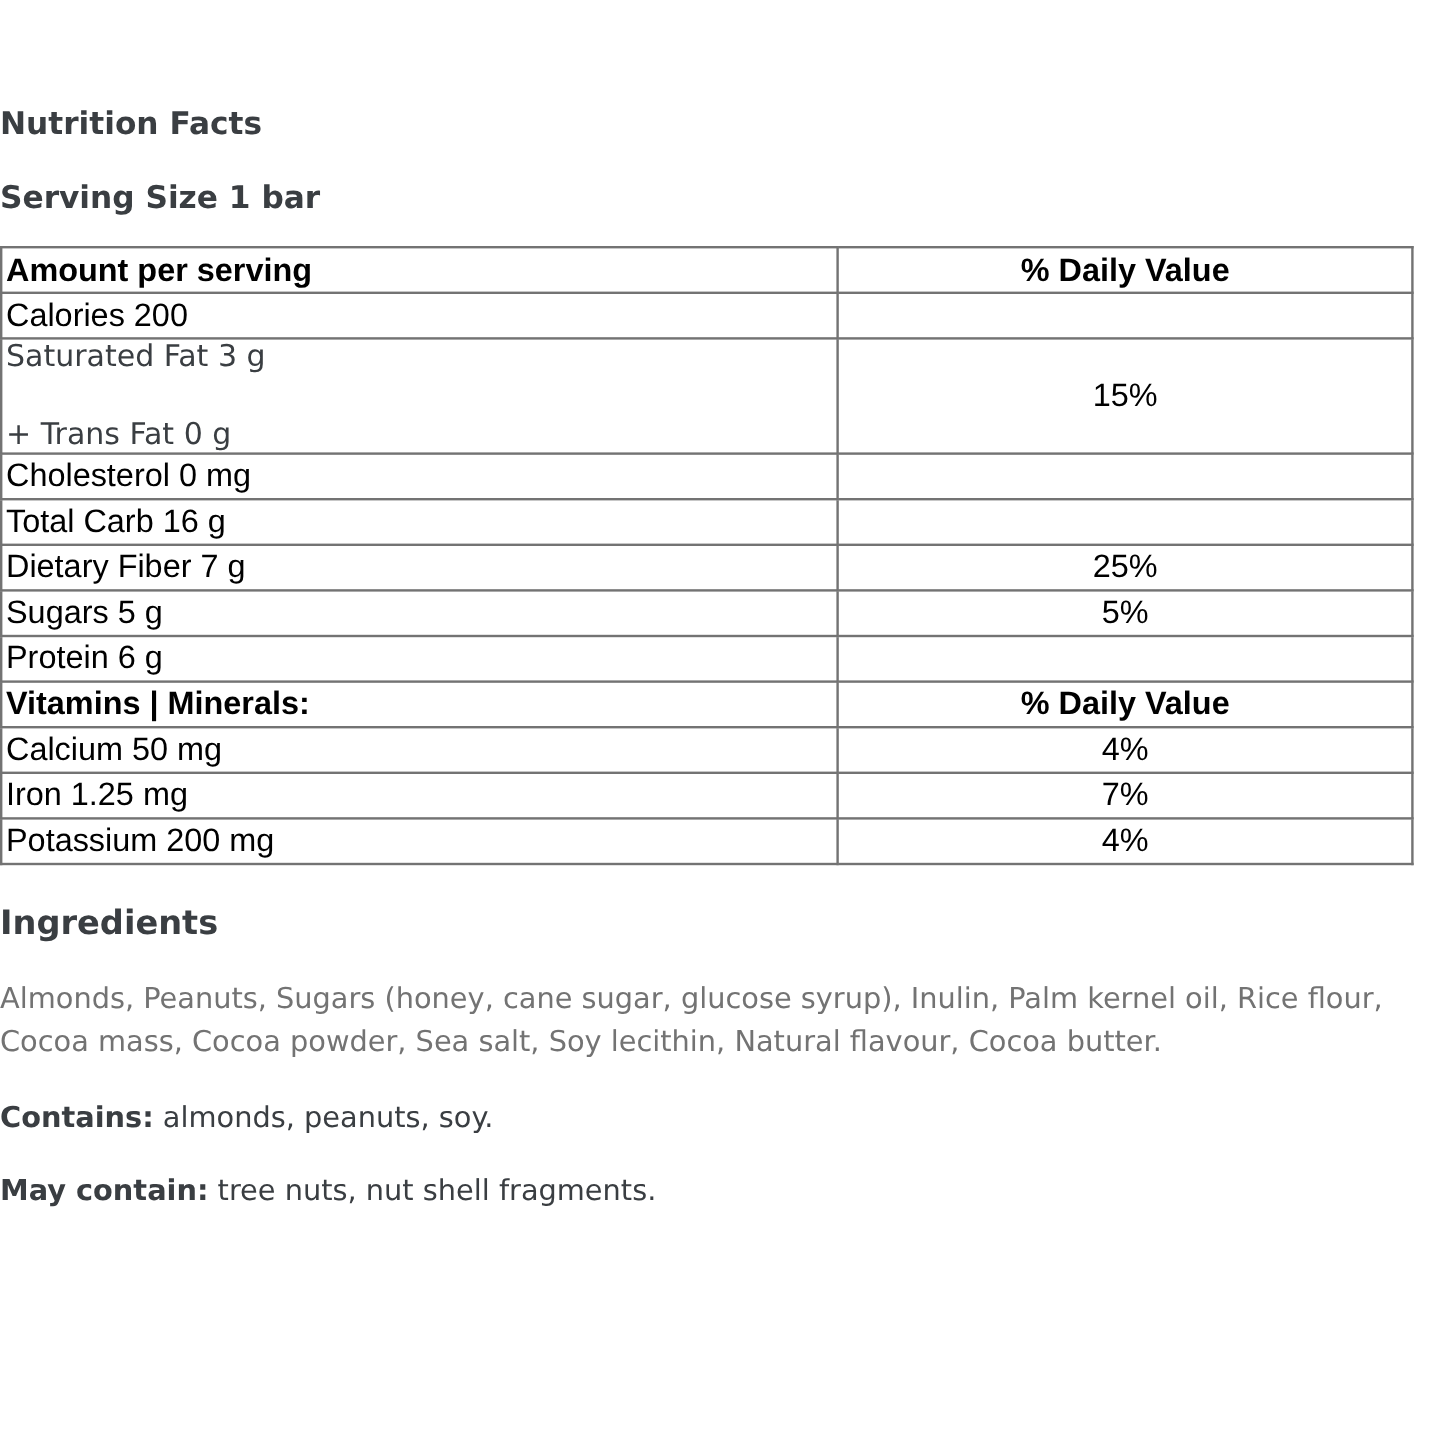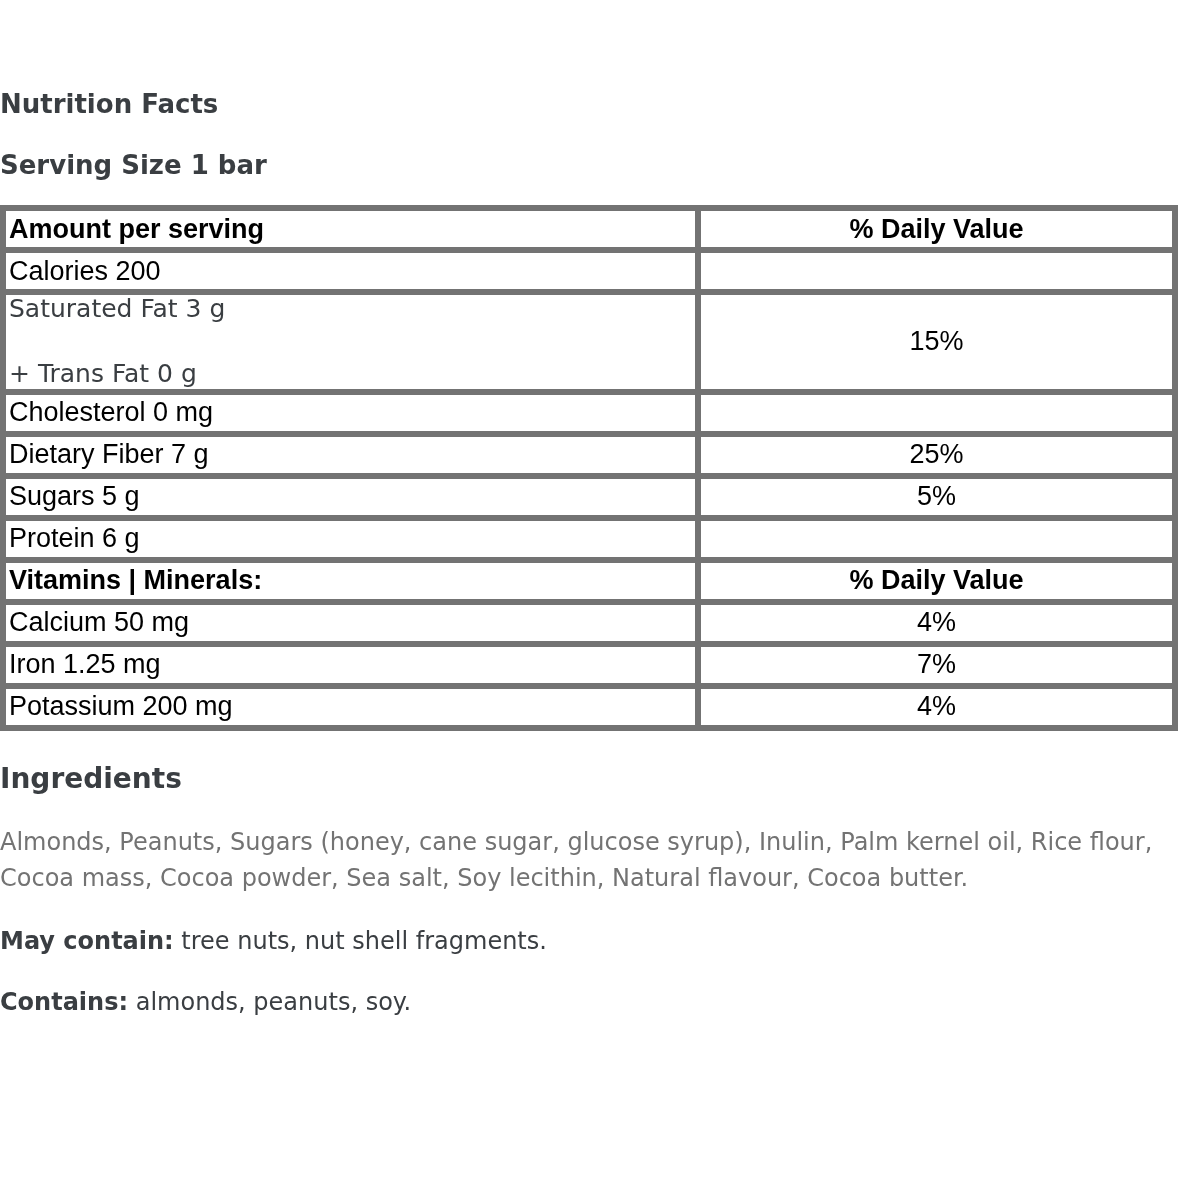--- a/index.html
+++ b/index.html
@@ -10,21 +10,21 @@
   .page{padding:0 10px 0 0;}
 
   .h-title{font-size:26px;font-weight:bold;margin:88px 0 0 0;line-height:1.25;}
   .h-serving{font-size:26px;font-weight:bold;margin:28px 0 0 0;line-height:1.25;}
 
   table.nutrition{
     border-collapse:collapse;table-layout:fixed;
     width:1178px;margin-top:24px;
   }
   table.nutrition td{
-    border:6px solid #737373;
+    border:2px solid #737373;
     font-family:"Liberation Sans",sans-serif;
     font-size:27px;color:#000000;
     height:36px;padding:0 3px;vertical-align:middle;
     overflow:hidden;white-space:nowrap;
   }
   col.c1{width:59.3%;}
   col.c2{width:40.7%;}
   tr.head td{font-weight:bold;}
   td.dv{text-align:center;}
   td.tall{height:143px;vertical-align:middle;}
@@ -74,20 +74,24 @@
       </td>
       <td class="dv">15%</td>
     </tr>
 
     <tr>
       <td>Cholesterol 0 mg</td>
       <td class="dv"></td>
     </tr>
 
 
+    <tr>
+      <td>Total Carb 16 g</td>
+      <td class="dv"></td>
+    </tr>
 
     <tr>
       <td>Dietary Fiber 7 g</td>
       <td class="dv">25%</td>
     </tr>
 
     <tr>
       <td>Sugars 5 g</td>
       <td class="dv">5%</td>
     </tr>
@@ -116,17 +120,17 @@
       <td>Potassium 200 mg</td>
       <td class="dv">4%</td>
     </tr>
   </tbody>
     </table>
 
   <div class="h-ingredients">Ingredients</div>
 
   <p class="p-ingredients">Almonds, Peanuts, Sugars (honey, cane sugar, glucose syrup), Inulin, Palm kernel oil, Rice flour, Cocoa mass, Cocoa powder, Sea salt, Soy lecithin, Natural flavour, Cocoa butter.</p>
 
+  <p class="p-allergen"><b>Contains:</b><span> almonds, peanuts, soy.</span></p>
+
   <p class="p-allergen"><b>May contain:</b><span> tree nuts, nut shell fragments.</span></p>
-
-  <p class="p-allergen"><b>Contains:</b><span> almonds, peanuts, soy.</span></p>
 
 </div>
 
 </body></html>

